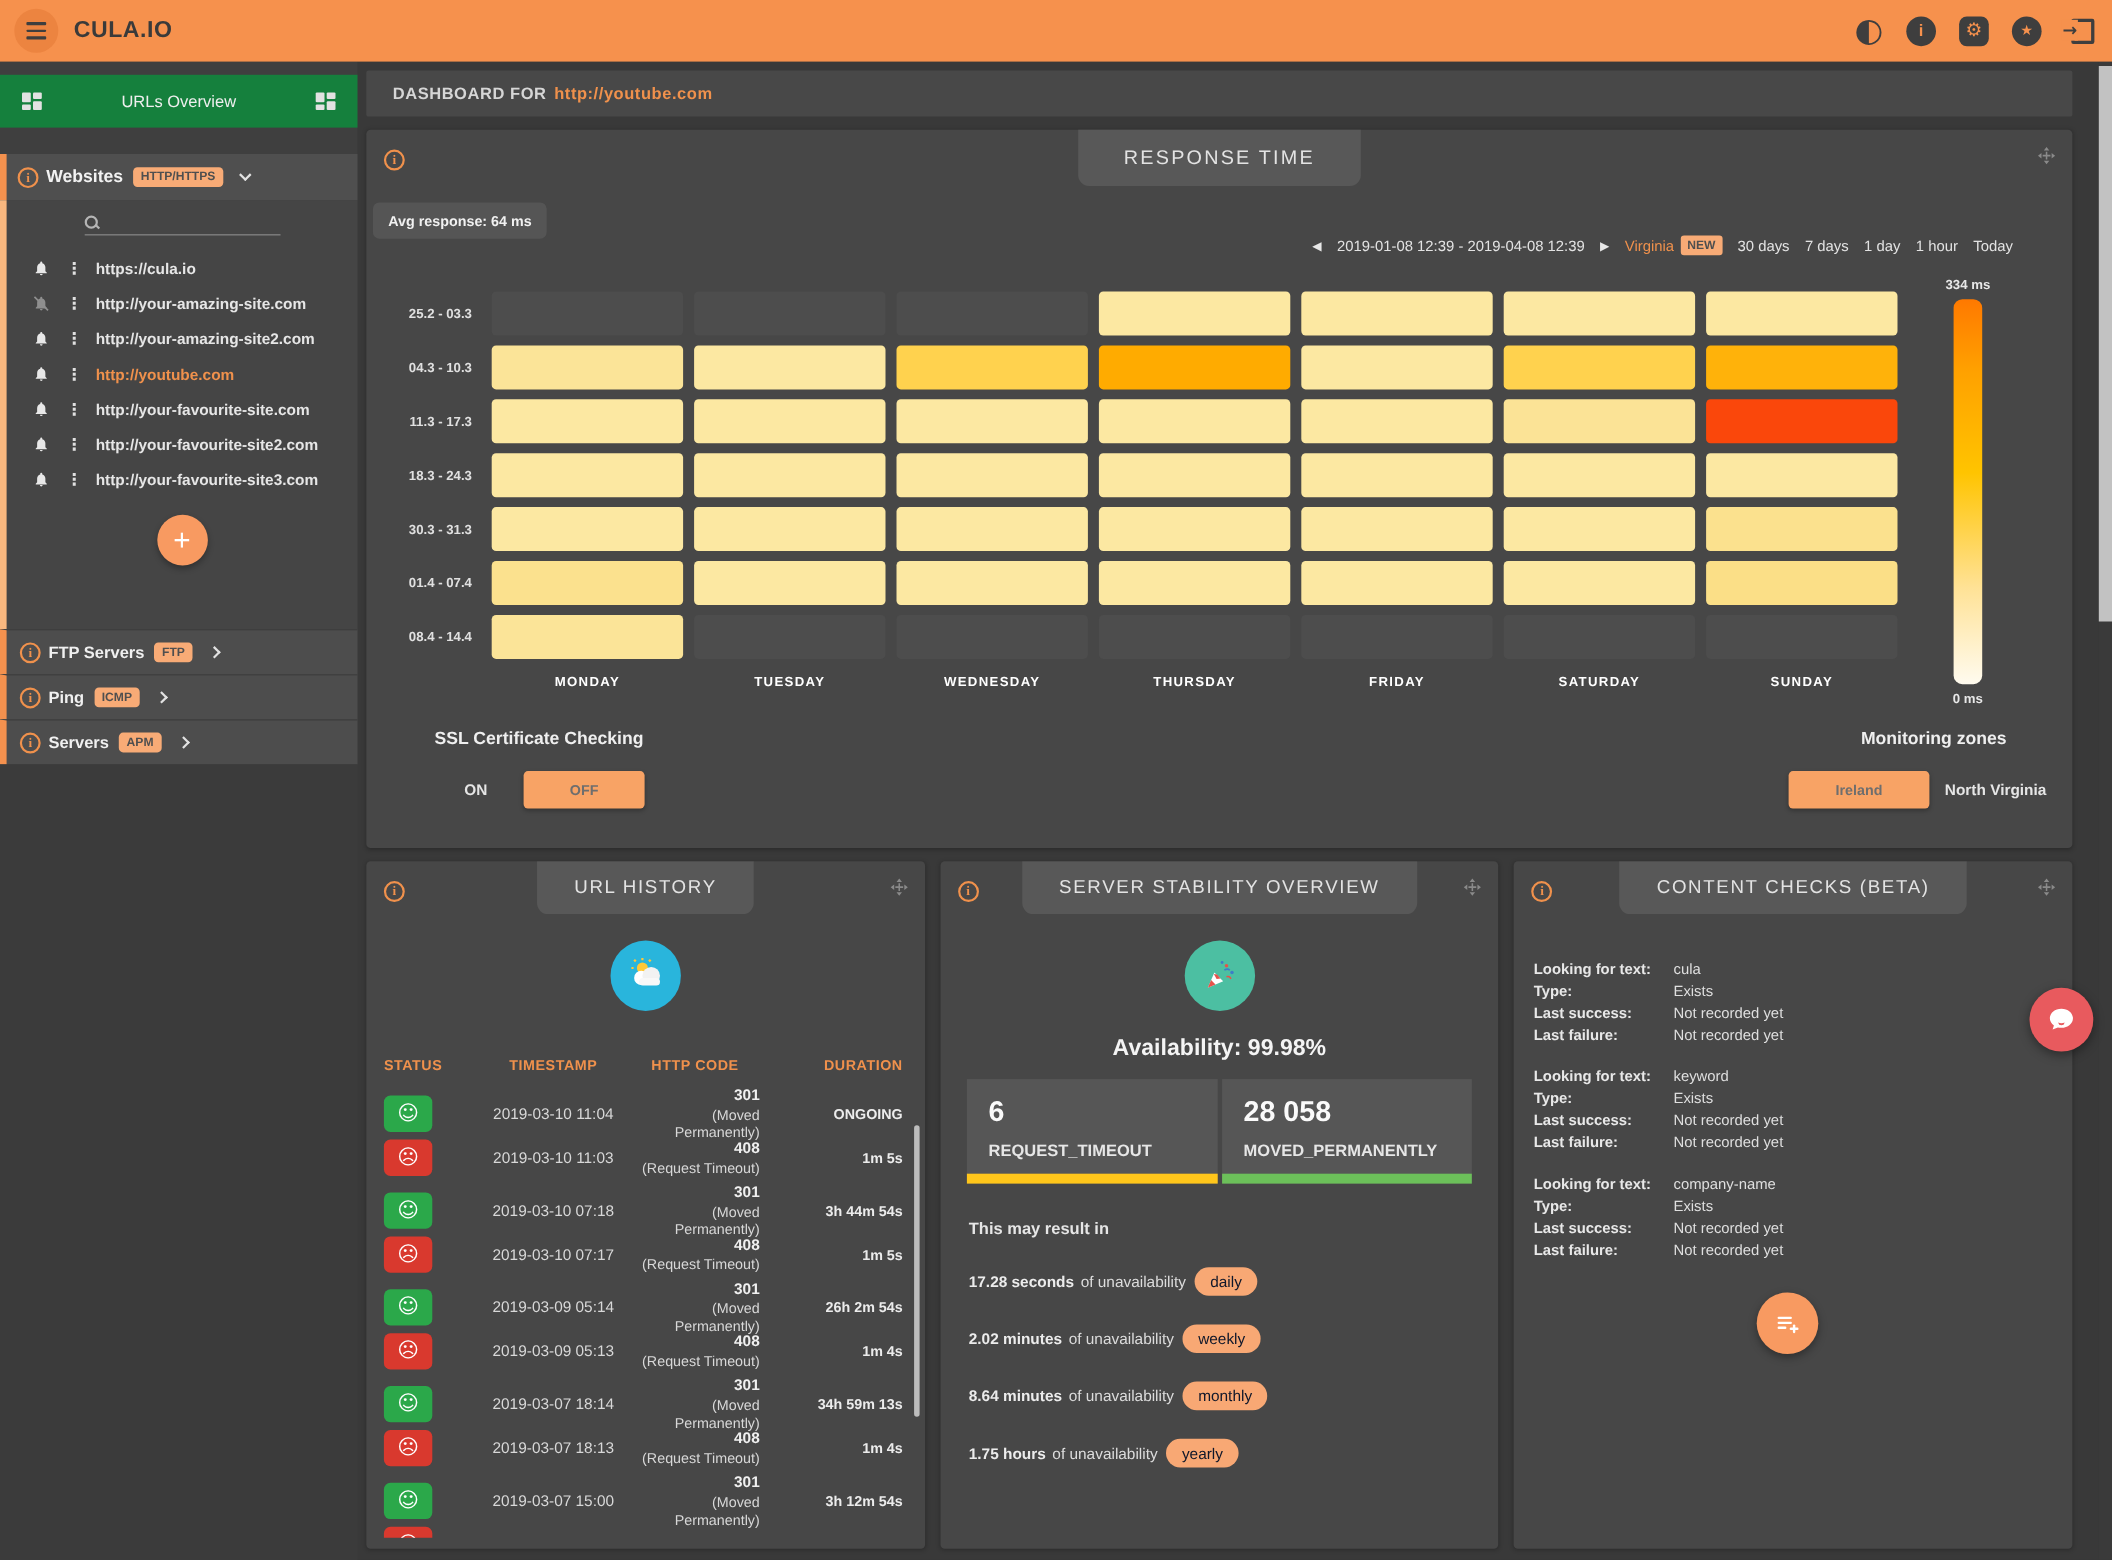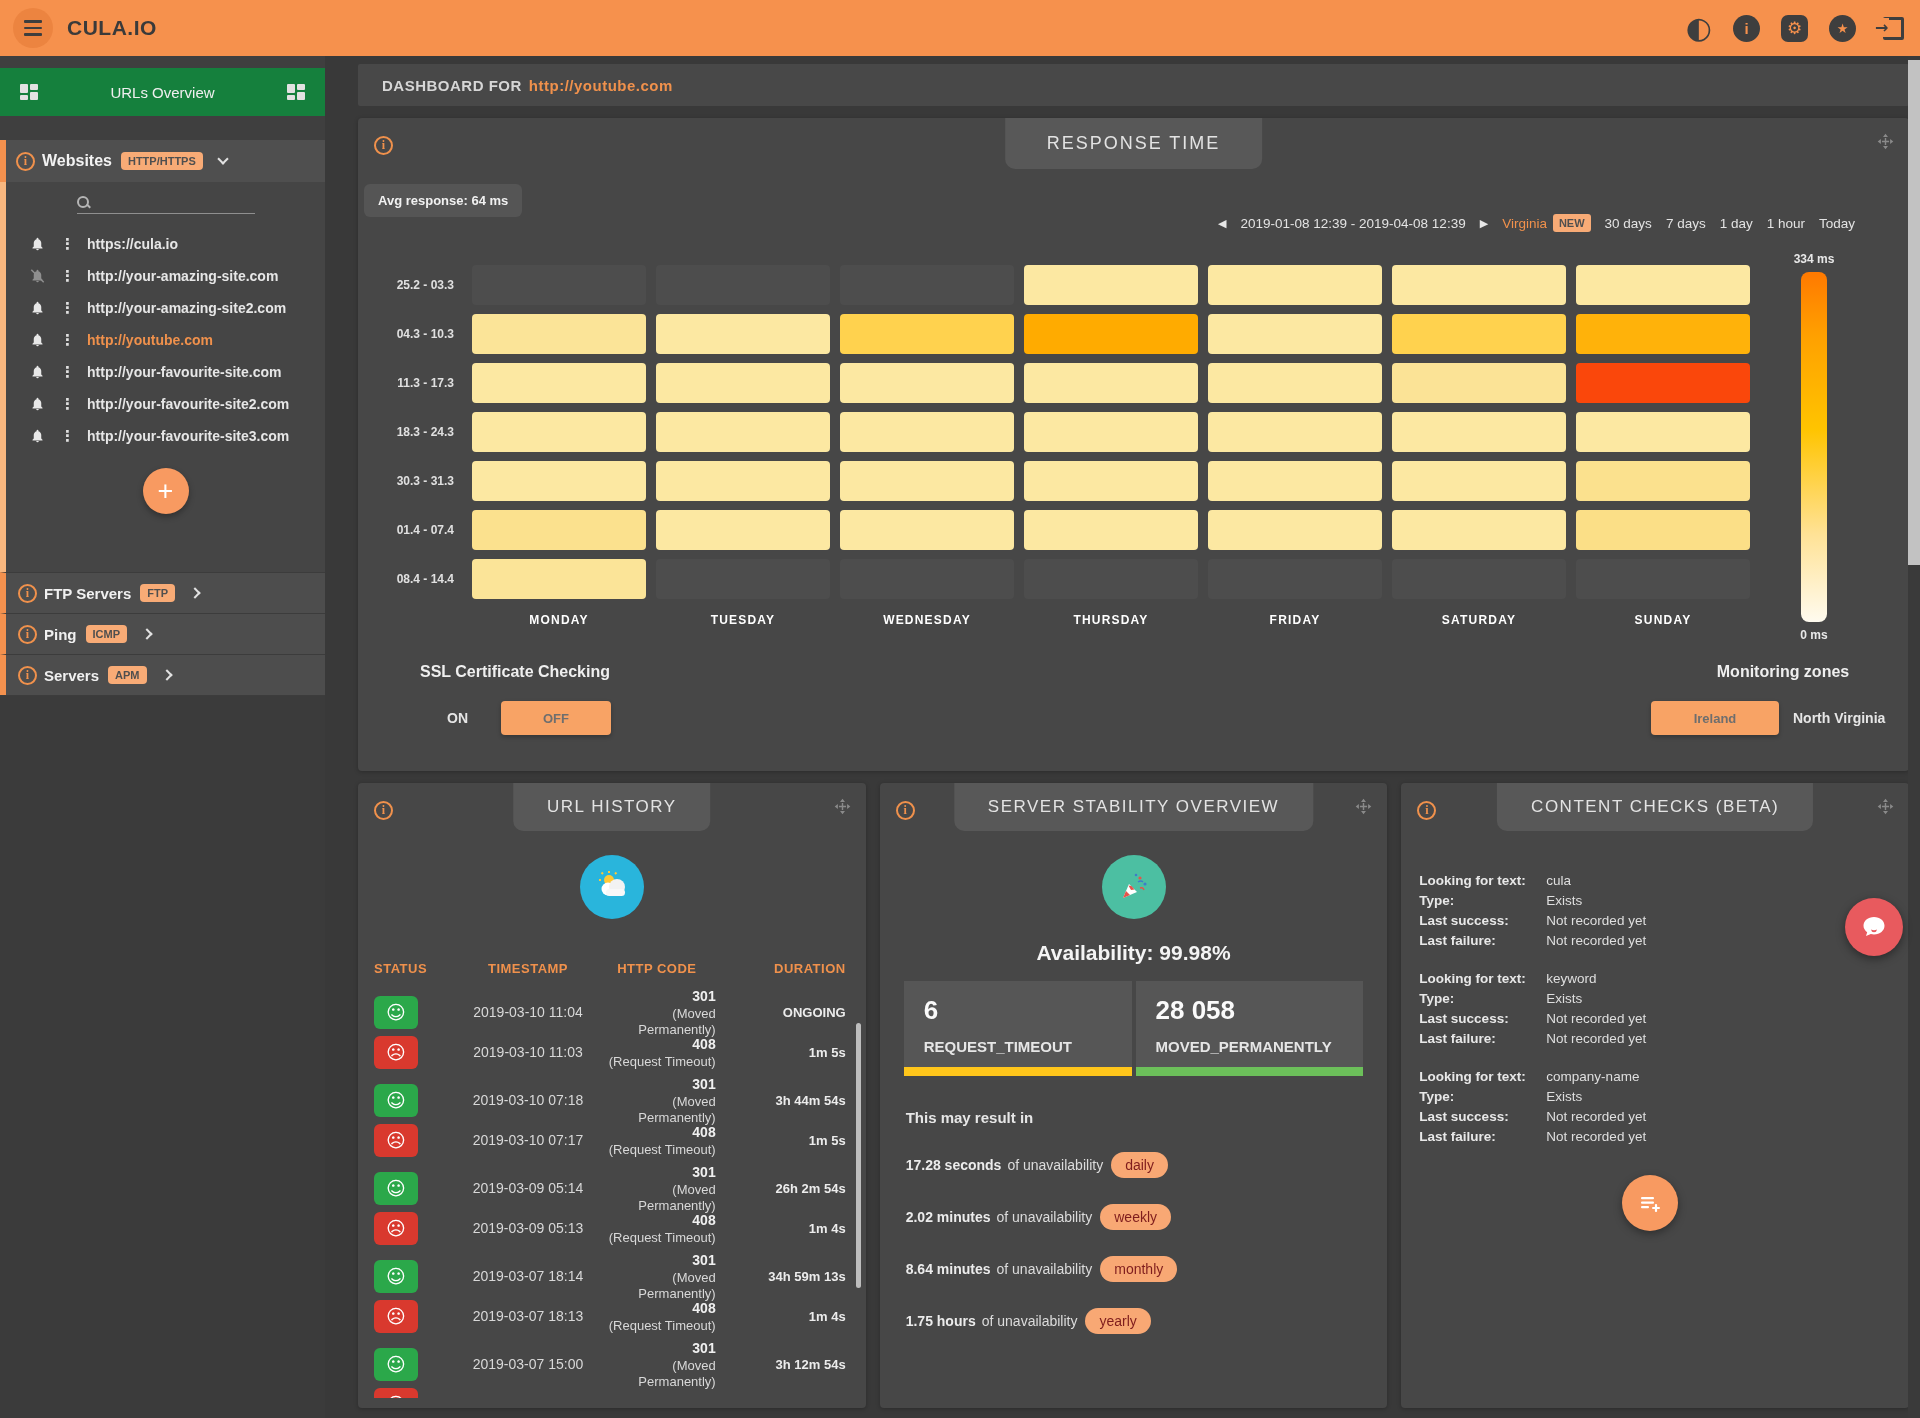--- a/index.html
+++ b/index.html
@@ -59,21 +59,21 @@
   .site-url.active { color:#F0914C; }
   .fab-add { margin:16px auto 0; width:46px; height:46px; border-radius:50%; background:#F89A61;
     color:#FFF; font-size:27px; display:flex; align-items:center; justify-content:center;
     box-shadow:0 3px 6px rgba(0,0,0,.3); cursor:pointer; }
   .sec-bar { height:41px; background:#4D4D4D; border-left:6px solid #F4914E; border-top:1px solid #3C3C3C;
     display:flex; align-items:center; padding-left:12px; cursor:pointer; }
   .sec-label { font-size:15px; font-weight:bold; color:#F0F0F0; margin-left:7px; }
   .side-fill { flex:1; background:#3B3B3B; border-top:1px solid #3C3C3C; }
 
   
-  .main { position:absolute; left:358px; top:56px; width:1551px; }
+  .main { position:absolute; left:333px; top:56px; width:1551px; }
   .dash-header { margin-top:8px; height:42px; background:#484848; border-radius:2px;
     display:flex; align-items:center; padding-left:24px; font-size:15px; font-weight:bold;
     color:#D6D6D6; letter-spacing:.5px; }
   .dash-header a { color:#F0914C; margin-left:7px; text-decoration:none; font-weight:bold; }
 
   .panel { background:#474747; border-radius:4px; position:relative; box-shadow:0 1px 4px rgba(0,0,0,.25); }
   .panel-tab { position:absolute; top:0; left:50%; transform:translateX(-50%); background:#585858;
     border-radius:0 0 10px 10px; color:#E3E3E3; letter-spacing:2px; font-size:18px;
     padding:15px 42px; white-space:nowrap; }
   .panel-info { position:absolute; left:16px; top:18px; cursor:pointer; }
@@ -146,21 +146,21 @@
   .avail { text-align:center; margin-top:22px; font-size:21px; font-weight:bold; color:#F4F4F4; }
   .stat-row { display:flex; gap:4px; margin:16px 24px 0; }
   .statbox { flex:1; background:#565656; display:flex; flex-direction:column; }
   .statbox .inner { padding:14px 20px 0; }
   .stat-val { font-size:26px; font-weight:bold; color:#FAFAFA; }
   .stat-lbl { margin-top:12px; font-size:15px; font-weight:bold; color:#E6E6E6; }
   .stat-bar { height:9px; margin-top:12px; }
   .may-heading { margin:33px 0 0 26px; font-size:15px; font-weight:bold; color:#E6E6E6; }
   .un-line { margin:26px 0 0 26px; display:flex; align-items:center; font-size:14px; color:#DCDCDC; }
   .un-line b { color:#ECECEC; margin-right:6px; }
-  .un-badge { background:#F8A874; color:#7f1d1d; border-radius:14px; padding:5px 14px; margin-left:8px; font-size:14px; }
+  .un-badge { background:#F8A874; color:#0f172a; border-radius:14px; padding:5px 14px; margin-left:8px; font-size:14px; }
   .collected { margin:30px 20px 0; height:38px; background:#595959; border-radius:19px;
     display:flex; align-items:center; justify-content:center; gap:10px;
     font-size:15px; font-weight:bold; color:#EFEFEF; }
 
   .checks { position:absolute; left:18px; top:88px; right:16px; }
   .check-block { margin-bottom:18px; }
   .check-row { display:grid; grid-template-columns:127px 1fr; line-height:20px; font-size:13.5px; }
   .check-row .k { font-weight:bold; color:#E8E8E8; }
   .check-row .v { color:#DFDFDF; }
   .fab-playlist { position:absolute; left:221px; top:392px; width:56px; height:56px; border-radius:50%;

